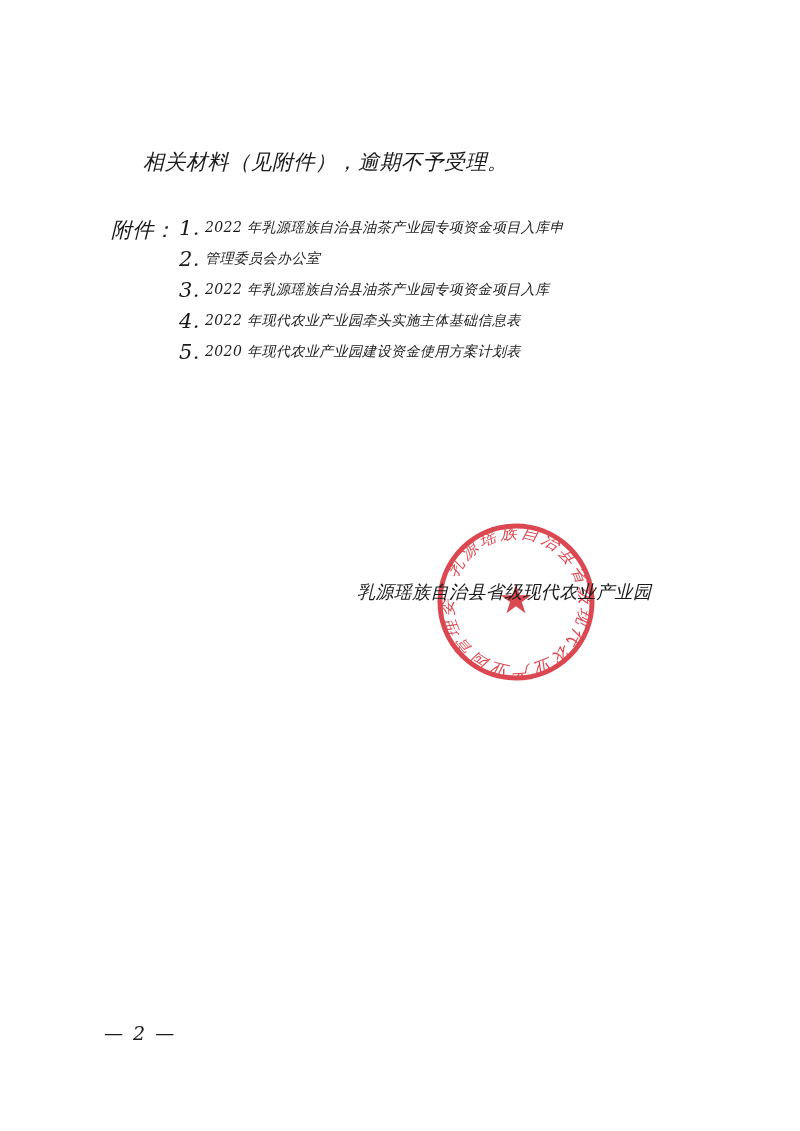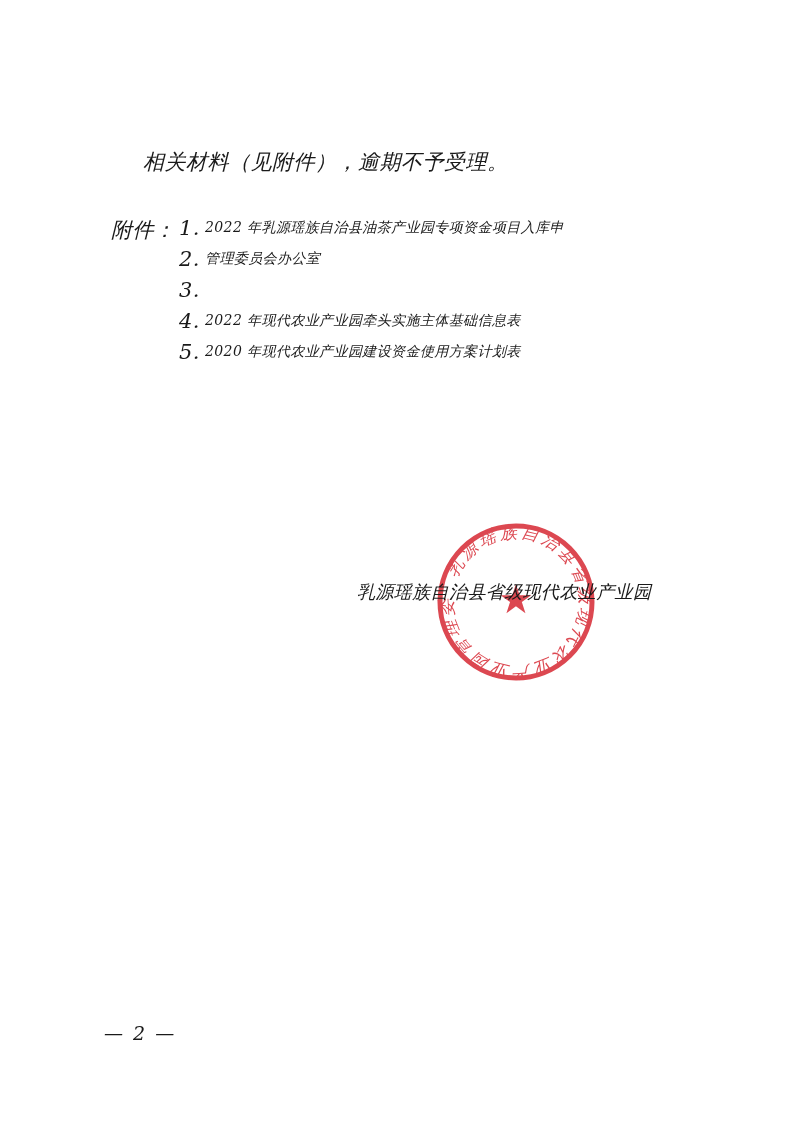--- a/index.html
+++ b/index.html
@@ -139,20 +139,21 @@
       <li class="attach-item i2">
         <span class="attach-num">2.</span>
         <span class="attach-text">
           <span class="second-line noindent">管理委员会办公室</span>
         </span>
       </li>
 
       <li class="attach-item i3">
         <span class="attach-num">3.</span>
         <span class="attach-text">
+          <span>2022 年乳源瑶族自治县油茶产业园专项资金项目入库</span>
         </span>
       </li>
 
       <li class="attach-item i4">
         <span class="attach-num">4.</span>
         <span class="attach-text">
           <span>2022 年现代农业产业园牵头实施主体基础信息表</span>
         </span>
       </li>
 

